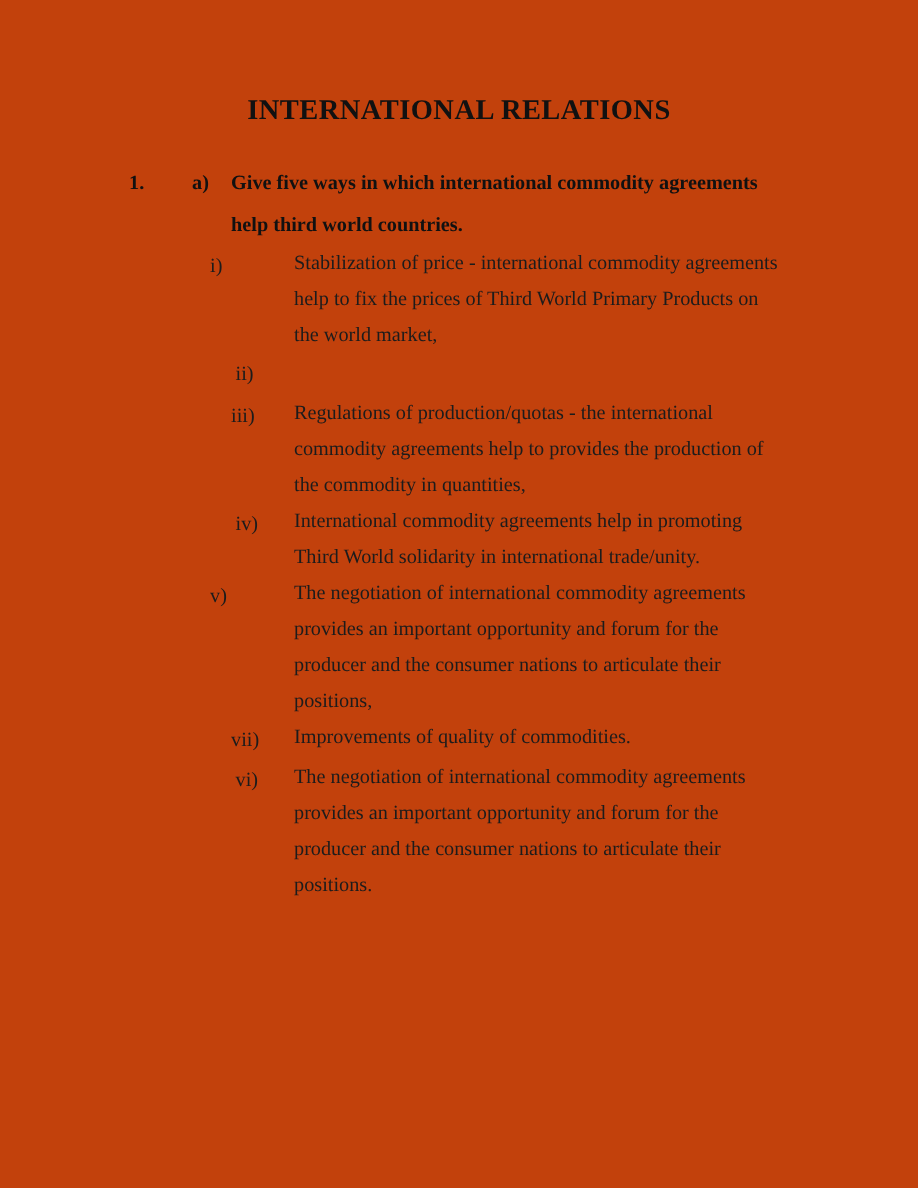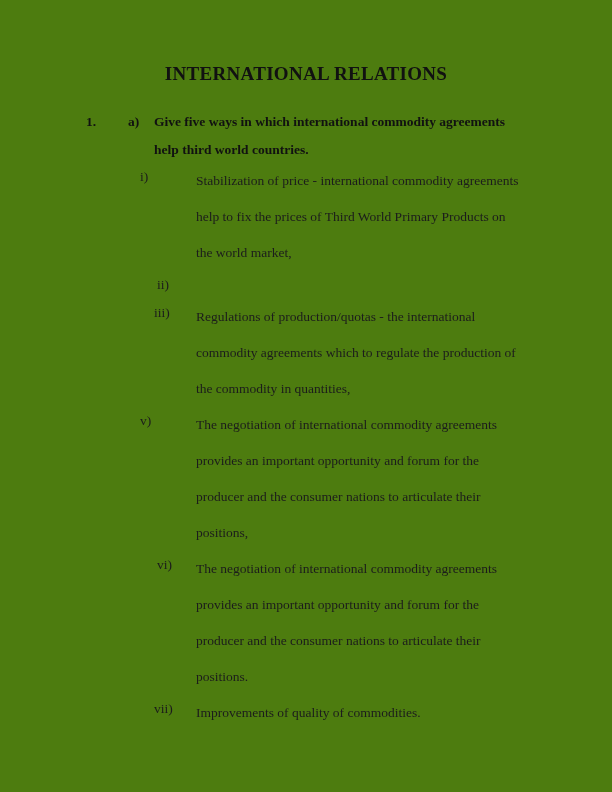--- a/index.html
+++ b/index.html
@@ -6,21 +6,21 @@
   html, body {
     margin: 0;
     padding: 0;
     background: #ffffff;
   }
 
   .page {
     position: relative;
     width: 612px;
     height: 792px;
-    background: #4d7c0f;
+    background: #c2410c;
     overflow: hidden;
     font-family: "Liberation Serif", "DejaVu Serif", serif;
     color: #1c1c1c;
     -webkit-font-smoothing: antialiased;
   }
 
   
   .doc-title {
     position: absolute;
     top: 62px;
@@ -96,21 +96,21 @@
     color: #1c1c1c;
   }
 
   .item-marker.w2 { left: 157px; }
   .item-marker.w3 { left: 154px; }
 
   .item-text {
     margin-left: 196px;
     width: 327px;
     font-size: 13.5px;
-    line-height: 36px;
+    line-height: 24px;
     color: #1c1c1c;
     text-align: left;
   }
 </style>
 </head>
 <body>
 
 <div class="page">
 
   <div class="doc-title">INTERNATIONAL RELATIONS</div>
@@ -124,29 +124,33 @@
   <div class="answer-list">
       <div class="answer-item">
         <span class="item-marker">i)</span>
         <div class="item-text">Stabilization of price - international commodity agreements help to fix the prices of Third World Primary Products on the world market,</div>
       </div>
       <div class="answer-item">
         <span class="item-marker w2">ii)</span>
       </div>
       <div class="answer-item">
         <span class="item-marker w3">iii)</span>
-        <div class="item-text">Regulations of production/quotas - the international commodity agreements which to regulate the production of the commodity in quantities,</div>
+        <div class="item-text">Regulations of production/quotas - the international commodity agreements help to provides the production of the commodity in quantities,</div>
+      </div>
+      <div class="answer-item">
+        <span class="item-marker w2">iv)</span>
+        <div class="item-text">International commodity agreements help in promoting Third World solidarity in international trade/unity.</div>
       </div>
       <div class="answer-item">
         <span class="item-marker">v)</span>
         <div class="item-text">The negotiation of international commodity agreements provides an important opportunity and forum for the producer and the consumer nations to articulate their positions,</div>
       </div>
       <div class="answer-item">
+        <span class="item-marker w3">vii)</span>
+        <div class="item-text">Improvements of quality of commodities.</div>
+      </div>
+      <div class="answer-item">
         <span class="item-marker w2">vi)</span>
         <div class="item-text">The negotiation of international commodity agreements provides an important opportunity and forum for the producer and the consumer nations to articulate their positions.</div>
-      </div>
-      <div class="answer-item">
-        <span class="item-marker w3">vii)</span>
-        <div class="item-text">Improvements of quality of commodities.</div>
       </div>
     </div>
 
 </div>
 
 </body></html>

